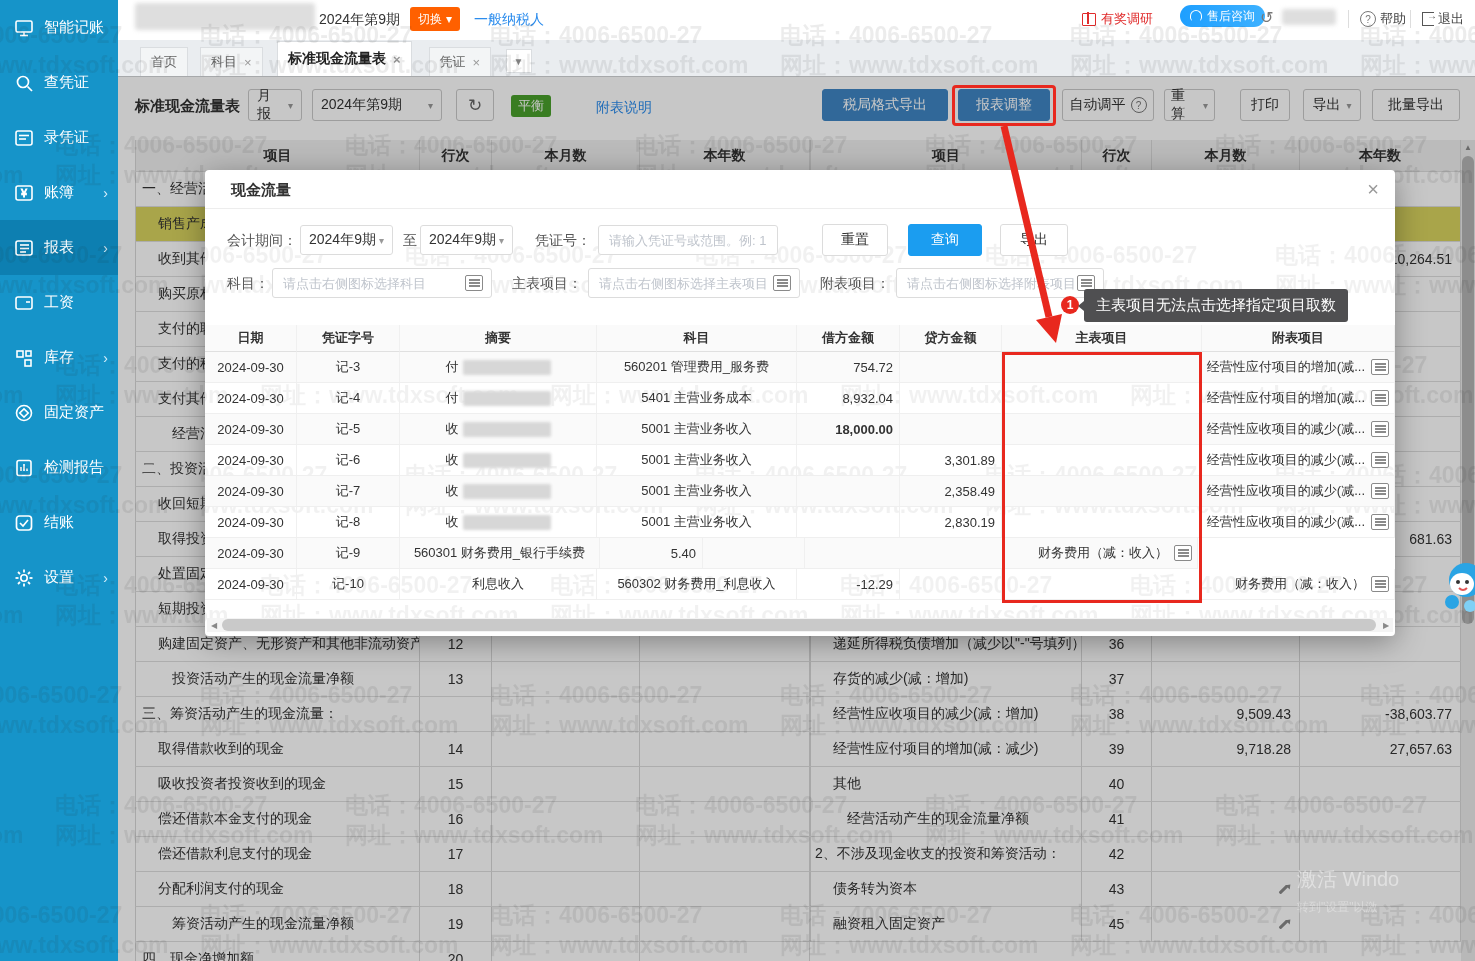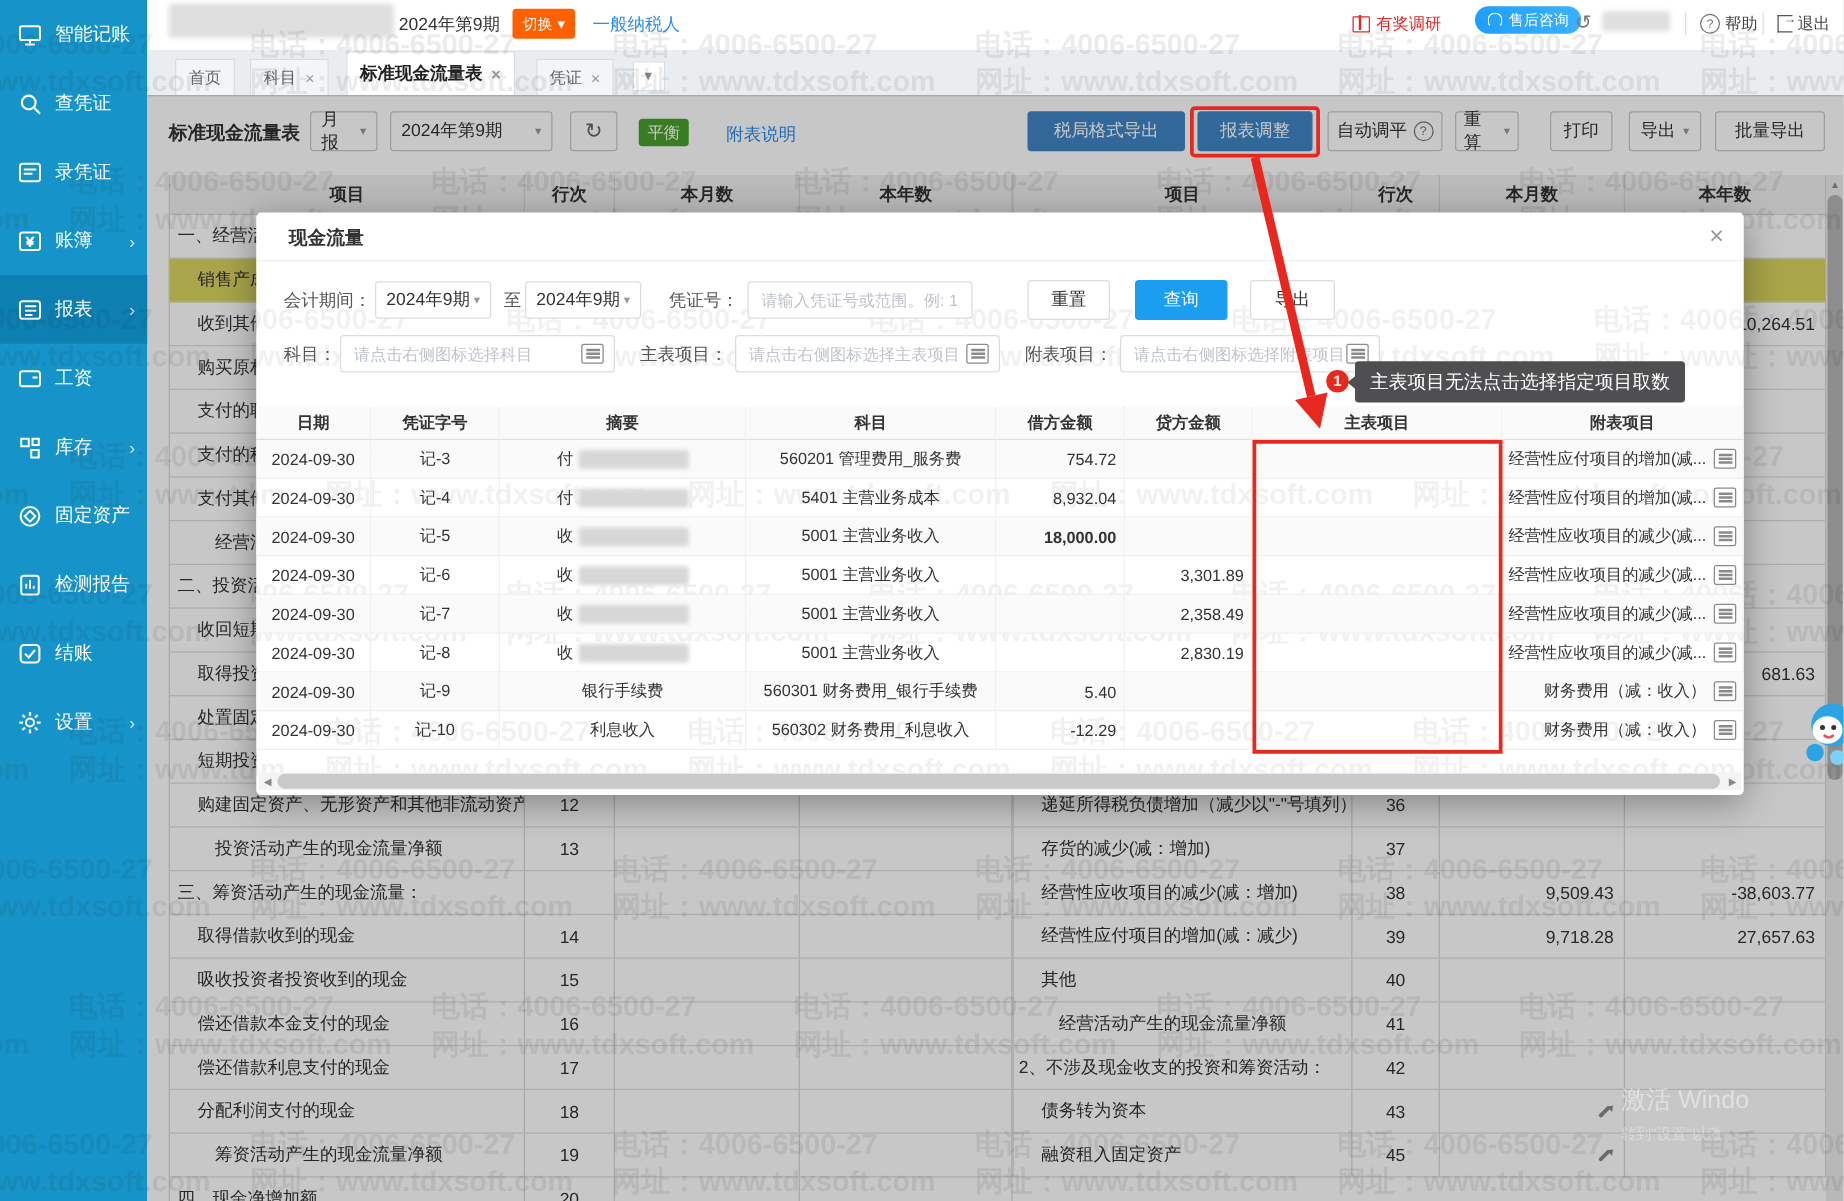--- a/index.html
+++ b/index.html
@@ -304,21 +304,21 @@
         <span class="caret">▾</span>
       </div>
     <div class="sel" style="left:194px;width:130px">
         <span>2024年第9期</span>
         <span class="caret">▾</span>
       </div>
     <div class="tbtn" style="left:338px;width:38px">
         <span style="font-size:17px;color:#666">↻</span>
       </div>
     <span class="badge-balance">平衡</span>
-    <span class="link lnk-schedule" style="position: absolute; left: 463px; top: 99px;">附表说明</span>
+    <span class="link lnk-schedule" style="position: absolute; left: 433px; top: 99px; padding-left: 45px;">附表说明</span>
     <div class="tbtn blue" style="left:704px;width:126px">税局格式导出</div>
     <div class="tbtn blue" style="left:840px;width:92px">报表调整</div>
     <div class="tbtn" style="left:944px;width:92px">
         <span>自动调平</span>
         <span class="q-icon" style="margin-left:5px">?</span>
       </div>
     <div class="tbtn" style="left:1046px;width:51px">
         <span>重算</span>
         <span class="caret">▾</span>
       </div>
@@ -899,21 +899,20 @@
           <div class="m-cell num" style="width: 102px;">2,830.19</div>
           <div class="m-cell center" style="width: 200px;"></div>
           <div class="m-cell subcol" style="width: 193px;">
             <span>经营性应收项目的减少(减...</span>
             <span class="list-icon"></span>
           </div>
         </div>
         <div class="m-row">
           <div class="m-cell center" style="width: 92px;">2024-09-30</div>
           <div class="m-cell center" style="width: 103px;">记-9</div>
-          <div class="m-cell center" style="width: 197px;">银行手续费</div>
           <div class="m-cell center" style="width: 200px;">560301 财务费用_银行手续费</div>
           <div class="m-cell num" style="width: 103px;">5.40</div>
           <div class="m-cell num" style="width: 102px;"></div>
           <div class="m-cell center" style="width: 200px;"></div>
           <div class="m-cell subcol" style="width: 193px;">
             <span>财务费用（减：收入）</span>
             <span class="list-icon"></span>
           </div>
         </div>
         <div class="m-row">

